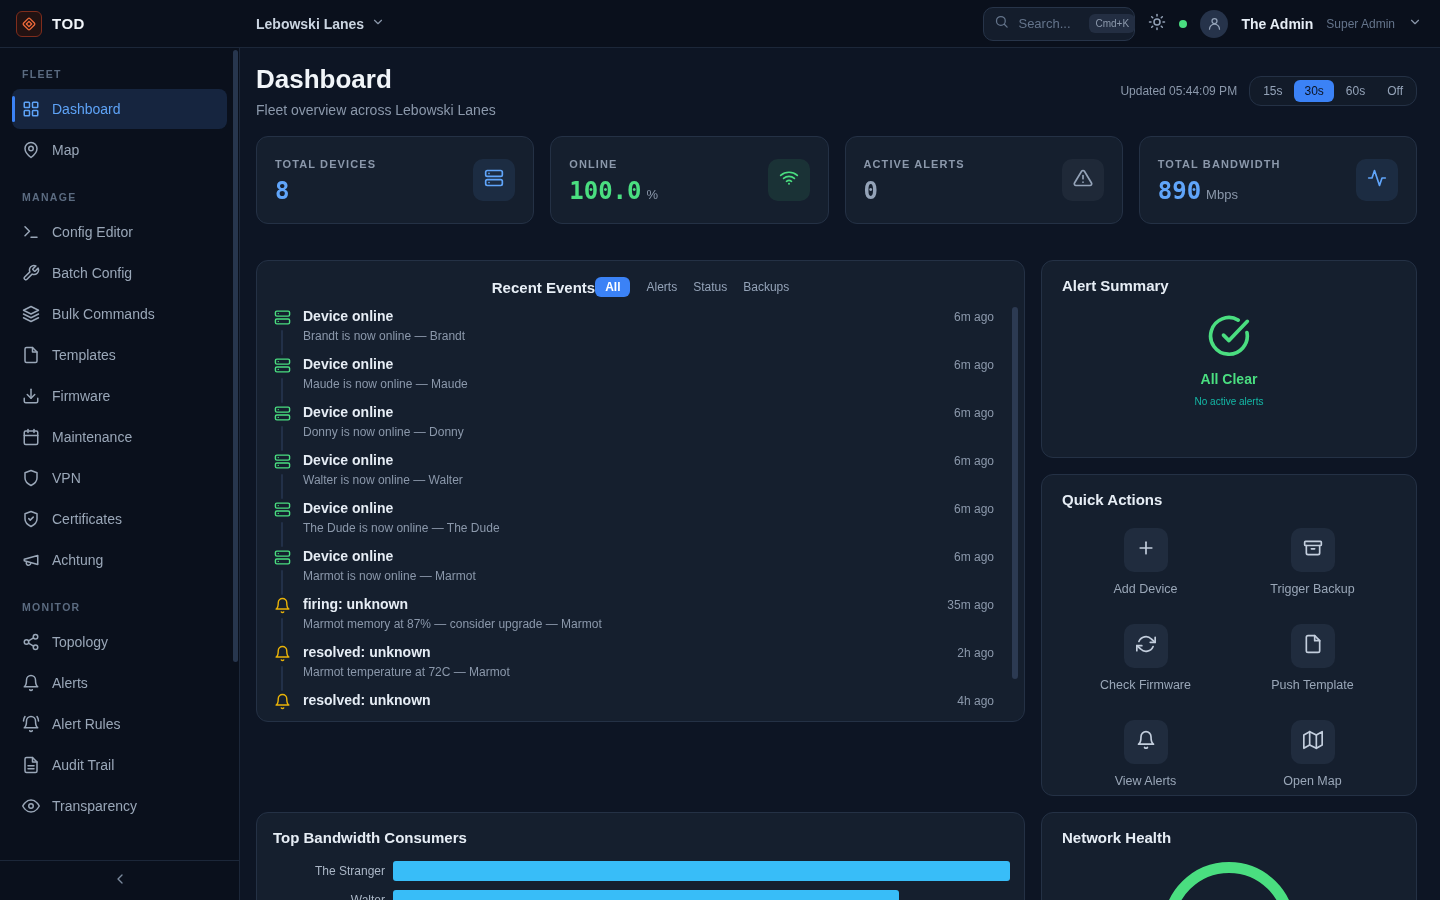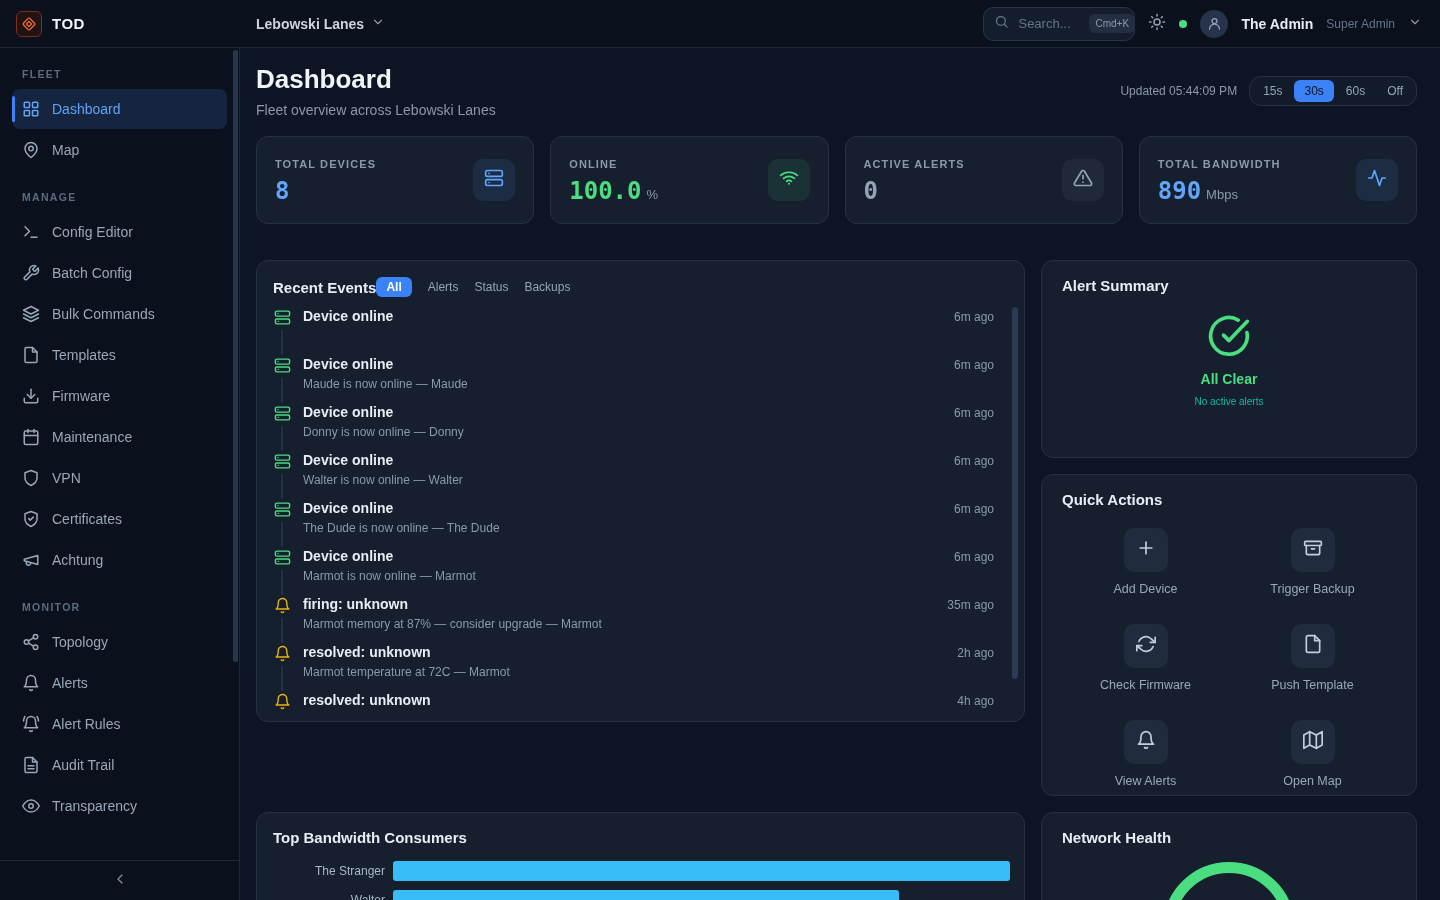--- a/index.html
+++ b/index.html
@@ -68,21 +68,21 @@
   .stat-icon svg { width:20px; height:20px; }
   .accent-blue .stat-value { color:#60a5fa; }
   .accent-blue .stat-icon { background:rgba(96,165,250,.10); color:#60a5fa; }
   .accent-green .stat-value { color:#4ade80; }
   .accent-green .stat-icon { background:rgba(74,222,128,.10); color:#4ade80; }
   .accent-gray .stat-value { color:#94a3b8; }
   .accent-gray .stat-icon { background:rgba(148,163,184,.08); color:#94a3b8; }
 
   .content-grid { display:grid; grid-template-columns:1fr 376px; gap:16px; align-items:start; }
   .card { background:#151f2e; border:1px solid #243145; border-radius:12px; }
-  .card-head { display:flex; align-items:center; justify-content:flex-start; margin-bottom:10px; }
+  .card-head { display:flex; align-items:center; justify-content:center; margin-bottom:10px; }
   .card-title { font-size:15px; font-weight:700; color:#e6edf5; margin:0; }
 
   .events-card { height:462px; padding:16px 16px 0; position:relative; overflow:hidden; }
   .tabs { display:flex; align-items:center; gap:16px; }
   .tab { font-size:12px; color:#94a3b8; cursor:pointer; }
   .tab.active { background:#3b82f6; color:#fff; border-radius:6px; padding:3px 10px; font-weight:600; }
   .event-list { height:404px; overflow:hidden; padding-right:14px; margin-top:2px; }
   .ev-row { display:flex; gap:12px; height:48px; cursor:pointer; }
   .ev-iconcol { width:18px; display:flex; flex-direction:column; align-items:center; flex:0 0 18px; }
   .ev-iconcol .icon { display:flex; margin-top:2px; }
@@ -467,20 +467,21 @@
                     <rect x="2" y="3" width="20" height="7" rx="2"></rect>
                     <rect x="2" y="14" width="20" height="7" rx="2"></rect>
                     <line x1="6" y1="6.5" x2="6.01" y2="6.5"></line>
                     <line x1="6" y1="17.5" x2="6.01" y2="17.5"></line>
                   </svg>
                 </span>
                 <div class="ev-tail"></div>
               </div>
               <div class="ev-body">
                 <div class="ev-title">Device online</div>
+                <div class="ev-detail">Brandt is now online — Brandt</div>
               </div>
               <div class="ev-time">6m ago</div>
             </div>
             <div class="ev-row">
               <div class="ev-iconcol ev-green">
                 <span class="icon">
                   <svg viewBox="0 0 24 24" fill="none" stroke="currentColor" stroke-width="2" stroke-linecap="round" stroke-linejoin="round">
                     <rect x="2" y="3" width="20" height="7" rx="2"></rect>
                     <rect x="2" y="14" width="20" height="7" rx="2"></rect>
                     <line x1="6" y1="6.5" x2="6.01" y2="6.5"></line>

